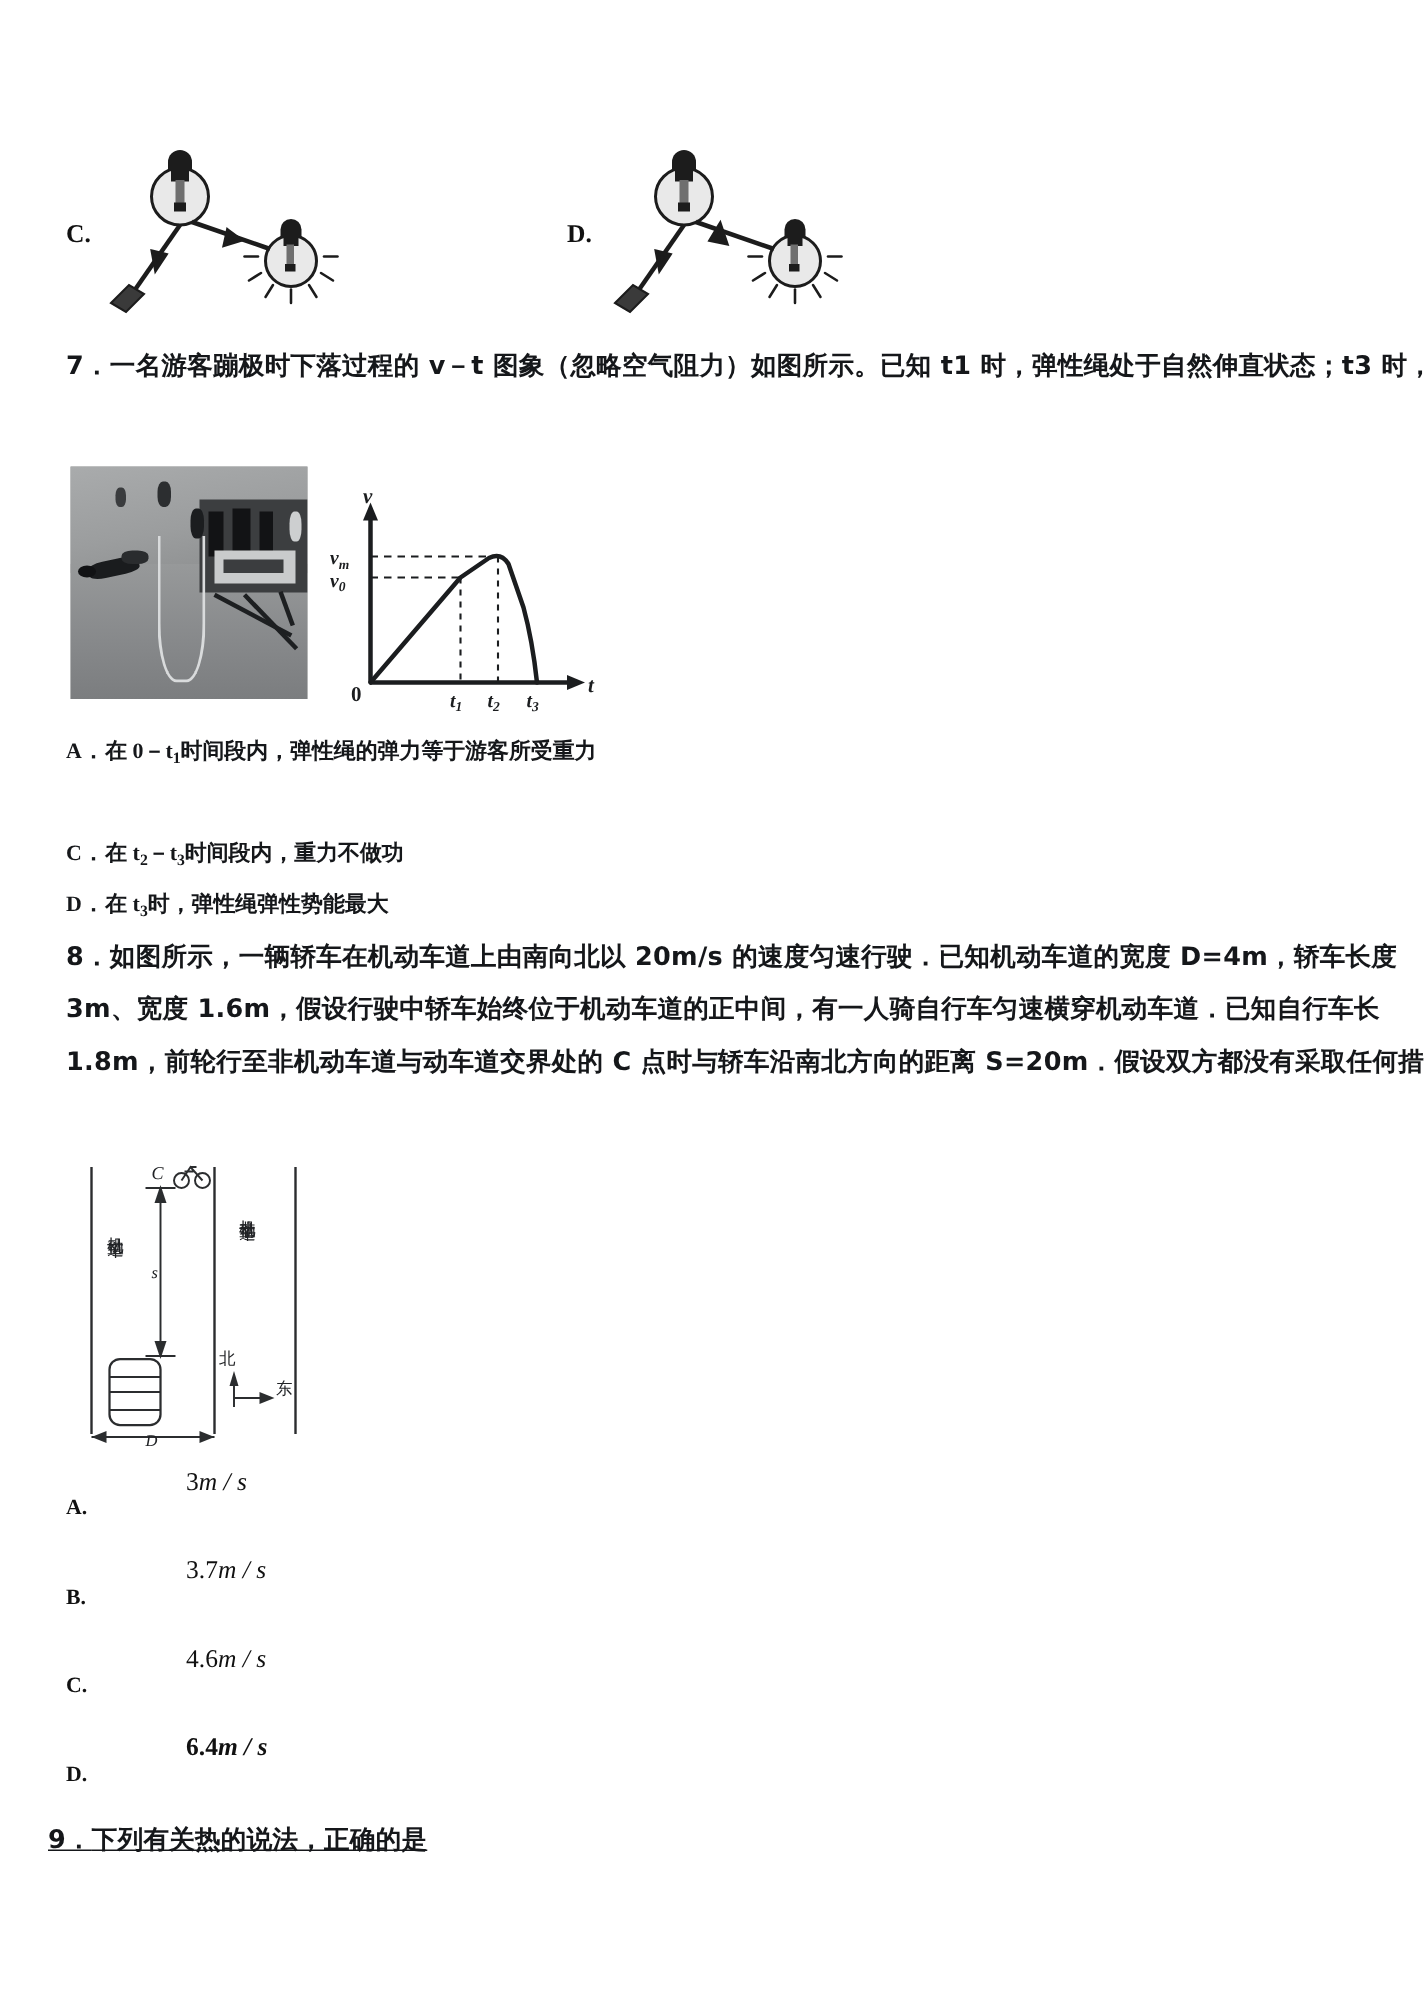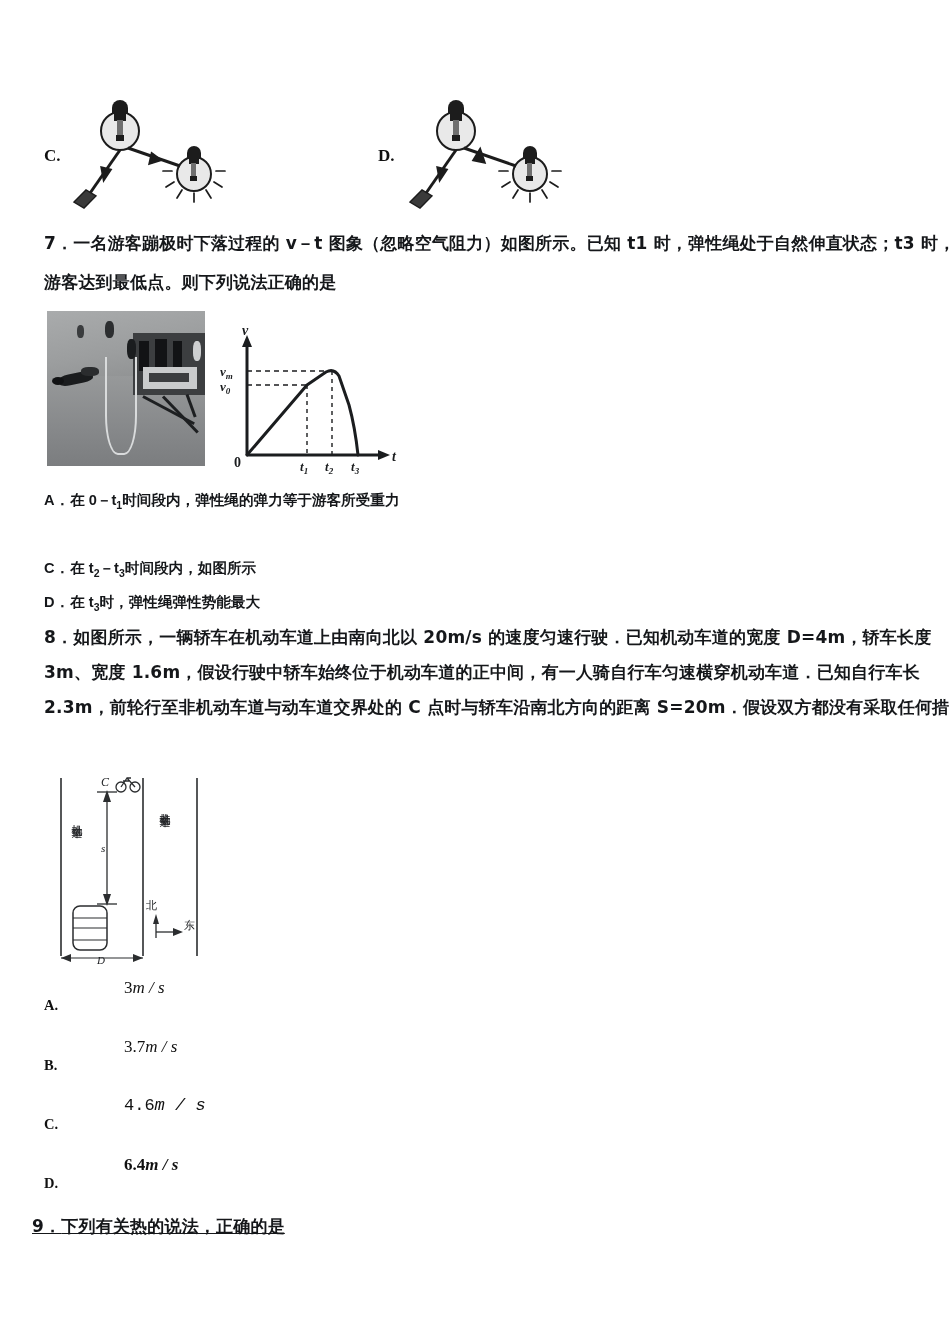--- a/index.html
+++ b/index.html
@@ -26,21 +26,21 @@
     position: absolute;
     font-family: "DejaVu Sans", "Liberation Sans", sans-serif;
     font-weight: bold;
     font-size: 17px;
     letter-spacing: 0.2px;
     color: #15171a;
     white-space: nowrap;
   }
   .opt-line {
     position: absolute;
-    font-family: Liberation Sans, sans-serif;
+    font-family: Liberation Serif, serif;
     font-weight: bold;
     font-size: 14.6px;
     color: #15171a;
     white-space: nowrap;
   }
   .opt-line .lbl { letter-spacing: 0.5px; }
   sub { font-size: 0.72em; }
 
   
   .optbig {
@@ -209,21 +209,20 @@
       </g>
       <g fill="#3a3a3a" stroke="#1c1c1c" stroke-width="1.4">
         <path d="M6 110 l12 -12 l10 6 l-12 12 z"></path>
       </g>
     </svg>
   </div>
 
   <div class="q-line" style="left:44px; top:232px;">
     <span>7．</span><span>一名游客蹦极时下落过程的 v－t 图象（忽略空气阻力）如图所示。已知 t1 时，弹性绳处于自然伸直状态；t3 时，</span>
   </div>
-  <div class="q-line" style="left:44px; top:271px;">游客达到最低点。则下列说法正确的是</div>
 
   <div class="fig7" style="left:47px; top:311px; width:360px; height:160px;">
 
     <div class="photo" style="left:0; top:0; width:158px; height:155px;">
       <div class="sky"></div>
       <div class="water"></div>
 
       <div class="jumper" style="left:30px; top:14px; width:7px; height:13px; background:#3a3c3e;"></div>
       <div class="jumper" style="left:58px; top:10px; width:9px; height:17px; background:#2c2e30;"></div>
 
@@ -279,32 +278,32 @@
       </svg>
     </div>
   </div>
 
   <div class="opt-line" style="left:44px; top:491px;">
     <span class="lbl">A．</span><span>在 0－t</span><sub>1</sub><span>时间段内，弹性绳的弹力等于游客所受重力</span>
   </div>
 
 
   <div class="opt-line" style="left:44px; top:559px;">
-    <span class="lbl">C．</span><span>在 t</span><sub>2</sub><span>－t</span><sub>3</sub><span>时间段内，如图所示</span>
+    <span class="lbl">C．</span><span>在 t</span><sub>2</sub><span>－t</span><sub>3</sub><span>时间段内，重力不做功</span>
   </div>
 
   <div class="opt-line" style="left:44px; top:593px;">
     <span class="lbl">D．</span><span>在 t</span><sub>3</sub><span>时，弹性绳弹性势能最大</span>
   </div>
 
   <div class="q-line" style="left:44px; top:626px;">
     <span>8．</span><span>如图所示，一辆轿车在机动车道上由南向北以 20m/s 的速度匀速行驶．已知机动车道的宽度 D=4m，轿车长度</span>
   </div>
   <div class="q-line" style="left:44px; top:661px;text-align:right;">3m、宽度 1.6m，假设行驶中轿车始终位于机动车道的正中间，有一人骑自行车匀速横穿机动车道．已知自行车长</div>
-  <div class="q-line" style="left:44px; top:696px;">2.3m，前轮行至非机动车道与动车道交界处的 C 点时与轿车沿南北方向的距离 S=20m．假设双方都没有采取任何措</div>
+  <div class="q-line" style="left:44px; top:696px;">1.8m，前轮行至非机动车道与动车道交界处的 C 点时与轿车沿南北方向的距离 S=20m．假设双方都没有采取任何措</div>
 
   <div class="fig8" style="left:45px; top:768px; width:175px; height:198px;">
     <svg width="175" height="198" viewBox="0 0 175 198" aria-hidden="true">
 
       <line x1="16" y1="10" x2="16" y2="188" stroke="#2b2d2f" stroke-width="1.6"></line>
       <line x1="98" y1="10" x2="98" y2="188" stroke="#2b2d2f" stroke-width="1.6"></line>
       <line x1="152" y1="10" x2="152" y2="188" stroke="#2b2d2f" stroke-width="1.6"></line>
 
       <line x1="62" y1="26" x2="62" y2="134" stroke="#2b2d2f" stroke-width="1.3"></line>
       <polygon points="62,22 58,34 66,34" fill="#2b2d2f"></polygon>
@@ -351,21 +350,21 @@
   <div class="ans-val" style="left:76px; top:978px;">
     <span class="num">3</span><span>m / s</span>
   </div>
 
   <div class="ans-letter" style="left:44px; top:1057px;">B.</div>
   <div class="ans-val" style="left:76px; top:1037px;">
     <span class="num">3.7</span><span>m / s</span>
   </div>
 
   <div class="ans-letter" style="left:44px; top:1116px;">C.</div>
-  <div class="ans-val" style="left:76px; top:1096px;font-family:Liberation Mono, monospace;">
+  <div class="ans-val" style="left:76px; top:1096px;">
     <span class="num">4.6</span><span>m / s</span>
   </div>
 
   <div class="ans-letter" style="left:44px; top:1175px;">D.</div>
   <div class="ans-val" style="left:76px; top:1155px;font-weight:bold;">
     <span class="num">6.4</span><span>m / s</span>
   </div>
 
   <div class="q-line" style="left:32px; top:1215px;text-decoration:underline;">
     <span>9．</span><span>下列有关热的说法，正确的是</span>

